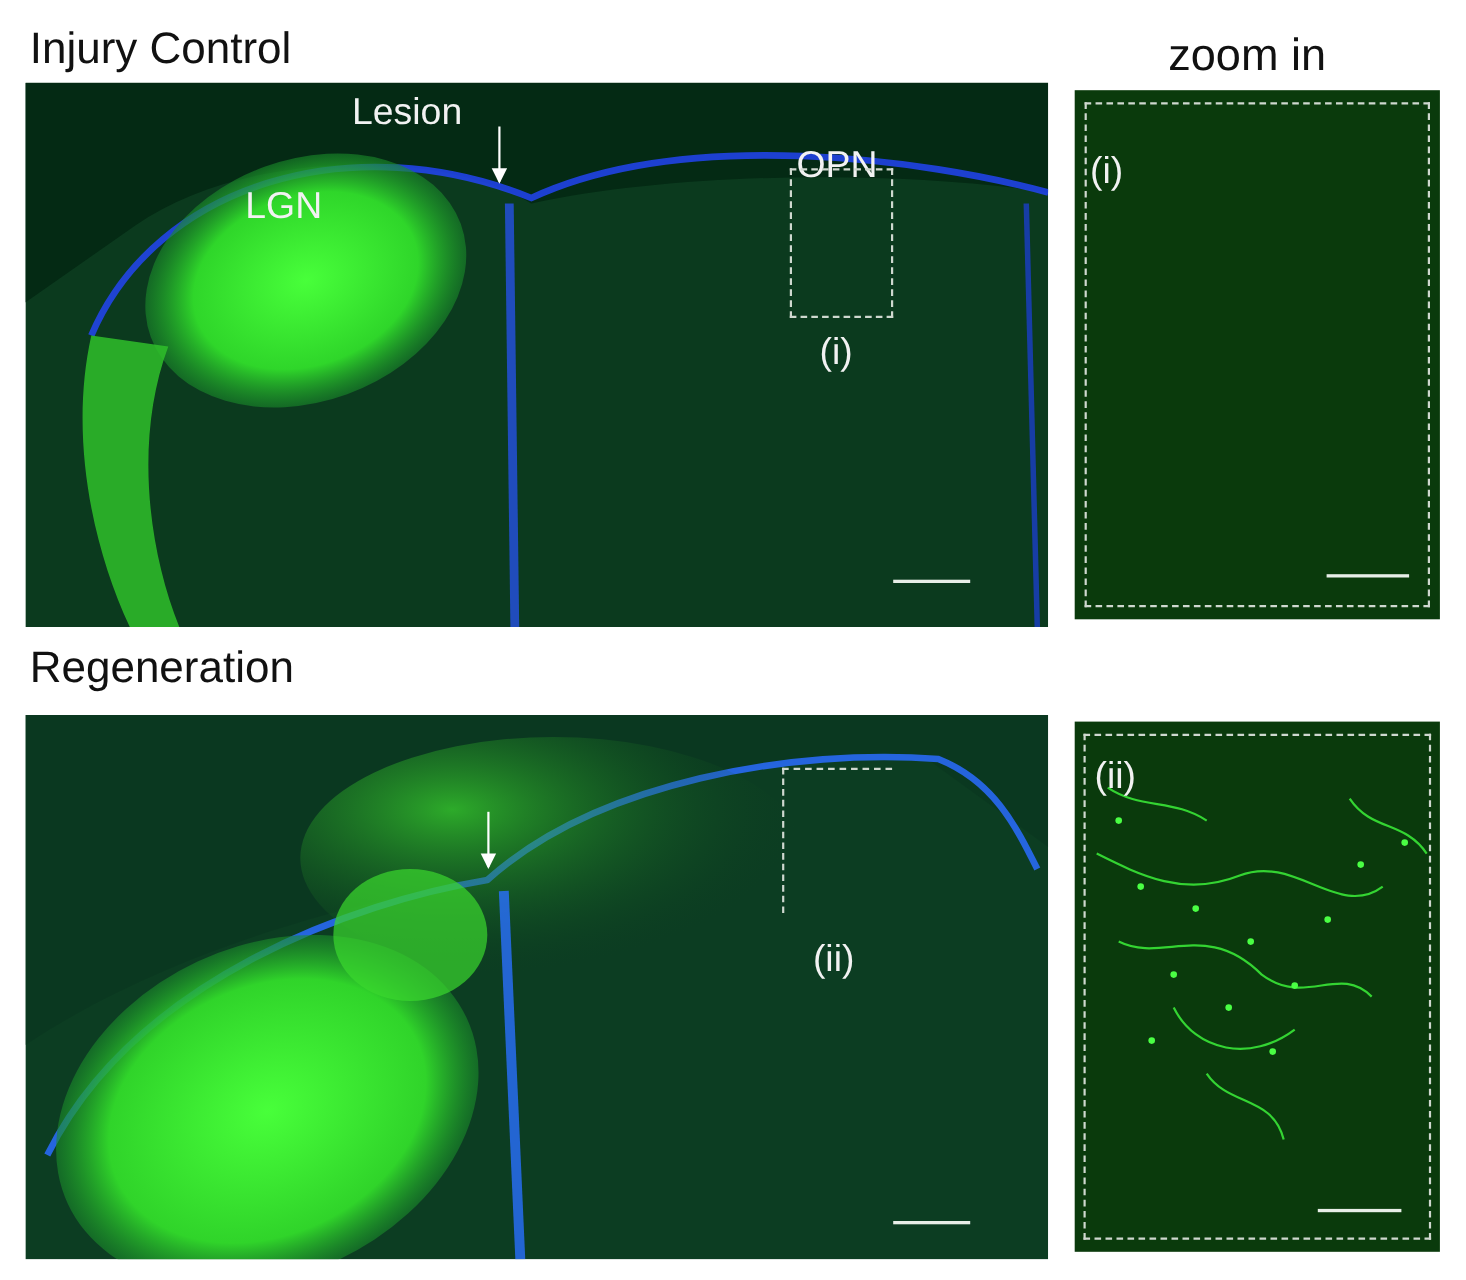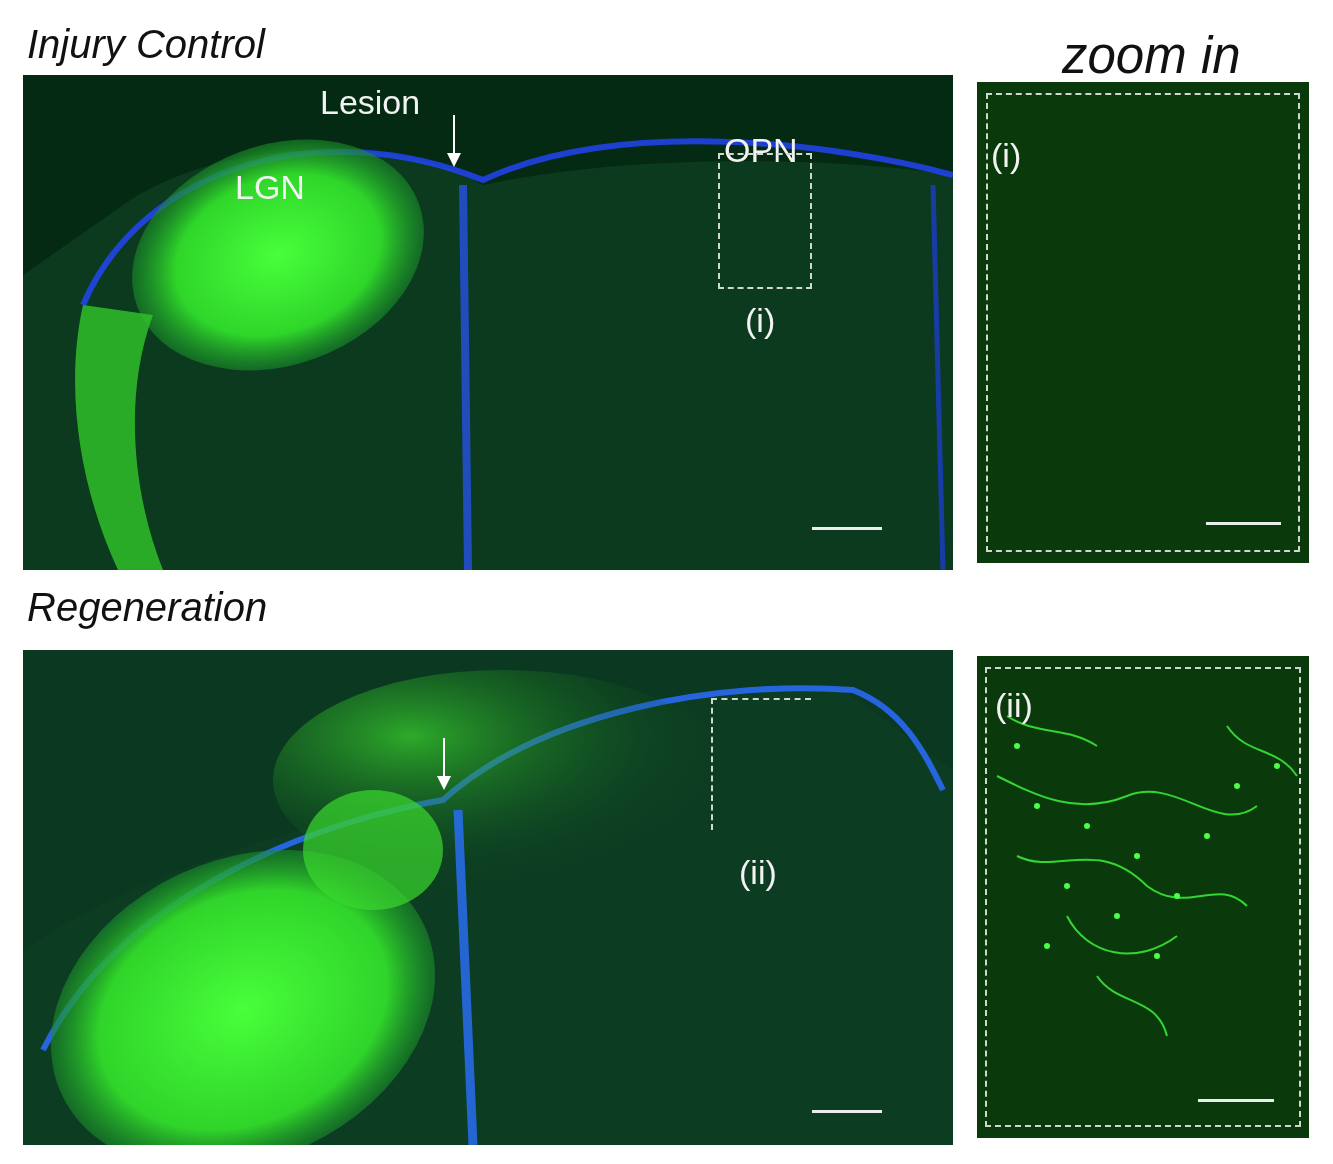--- a/index.html
+++ b/index.html
@@ -1,52 +1,52 @@
 <!DOCTYPE html>
 <html><head>
 <meta charset="utf-8">
 <style>
   html, body { margin:0; padding:0; background:#ffffff; }
   body { width:1333px; height:1164px; position:relative; overflow:hidden; font-family:"Liberation Sans", sans-serif; }
-  .title { position:absolute; color:#111; font-size:40px; line-height:1; white-space:nowrap;font-style:italic; }
+  .title { position:absolute; color:#111; font-size:40px; line-height:1; white-space:nowrap; }
   .panel { position:absolute; overflow:hidden; }
   .panel svg { display:block; width:100%; height:100%; }
   .label { position:absolute; color:#f2f2f2; font-size:34px; line-height:1; white-space:nowrap; }
   .dash-box { position:absolute; border:2px dashed #cfd8cf; box-sizing:border-box; }
   .scalebar { position:absolute; height:3px; background:#e8eee8; }
   .arrow { position:absolute; width:2px; background:#fff; }
   .arrow::after { content:""; position:absolute; left:-6px; bottom:-2px; border-left:7px solid transparent; border-right:7px solid transparent; border-top:14px solid #fff; }
 </style>
 </head>
 <body>
 
 <div class="title" style="left:27px;top:24px;">Injury Control</div>
 
-<div class="title" style="left:1062px;top:30px;font-size:51px;">zoom in</div>
+<div class="title" style="left:1062px;top:30px;font-size:41px;">zoom in</div>
 
 <div class="panel" style="left:23px;top:75px;width:930px;height:495px;">
   <svg viewBox="0 0 930 495" preserveAspectRatio="none">
     <defs>
       <radialGradient id="lgn1" cx="50%" cy="50%" r="50%">
         <stop offset="0%" stop-color="#48ff3a"></stop>
           <stop offset="70%" stop-color="#2fd62a"></stop>
           <stop offset="100%" stop-color="#1a8a2a" stop-opacity="0.6"></stop>
       </radialGradient>
     </defs>
     <rect width="930" height="495" fill="#0b3a1e"></rect>
     <path d="M0 0 H930 V100 C800 80 600 80 460 110 C380 60 200 60 100 130 L0 200 Z" fill="#042a14"></path>
     <path d="M60 230 C120 90 300 40 460 105 C600 40 820 70 930 100" stroke="#2446ff" stroke-width="6" fill="none" opacity="0.8"></path>
     <path d="M440 110 L445 495" stroke="#2a55ff" stroke-width="8" opacity="0.7"></path>
     <ellipse cx="255" cy="180" rx="150" ry="110" fill="url(#lgn1)" transform="rotate(-20 255 180)"></ellipse>
     <path d="M60 230 C40 320 60 420 95 495 L140 495 C110 420 100 320 130 240 Z" fill="#2fc02a" opacity="0.85"></path>
     <path d="M910 110 L920 495" stroke="#2040ff" stroke-width="5" opacity="0.6"></path>
   </svg>
   <div class="label" style="left:297px;top:10px;">Lesion</div>
   <div class="arrow" style="left:430px;top:40px;height:50px;"></div>
-  <div class="label" style="left:212px;top:95px;text-align:center;">LGN</div>
+  <div class="label" style="left:200px;top:95px;text-align:center;">LGN</div>
   <div class="label" style="left:701px;top:22px;margin-top:36px;">OPN</div>
   <div class="dash-box" style="left:695px;top:78px;width:94px;height:136px;"></div>
   <div class="label" style="left:722px;top:228px;">(i)</div>
   <div class="scalebar" style="left:789px;top:452px;width:70px;"></div>
 </div>
 
 <div class="panel" style="left:977px;top:82px;width:332px;height:481px;background:#0a3a0c;">
   <div class="dash-box" style="left:9px;top:11px;width:314px;height:459px;"></div>
   <div class="label" style="left:14px;top:56px;">(i)</div>
   <div class="scalebar" style="left:229px;top:440px;width:75px;"></div>

